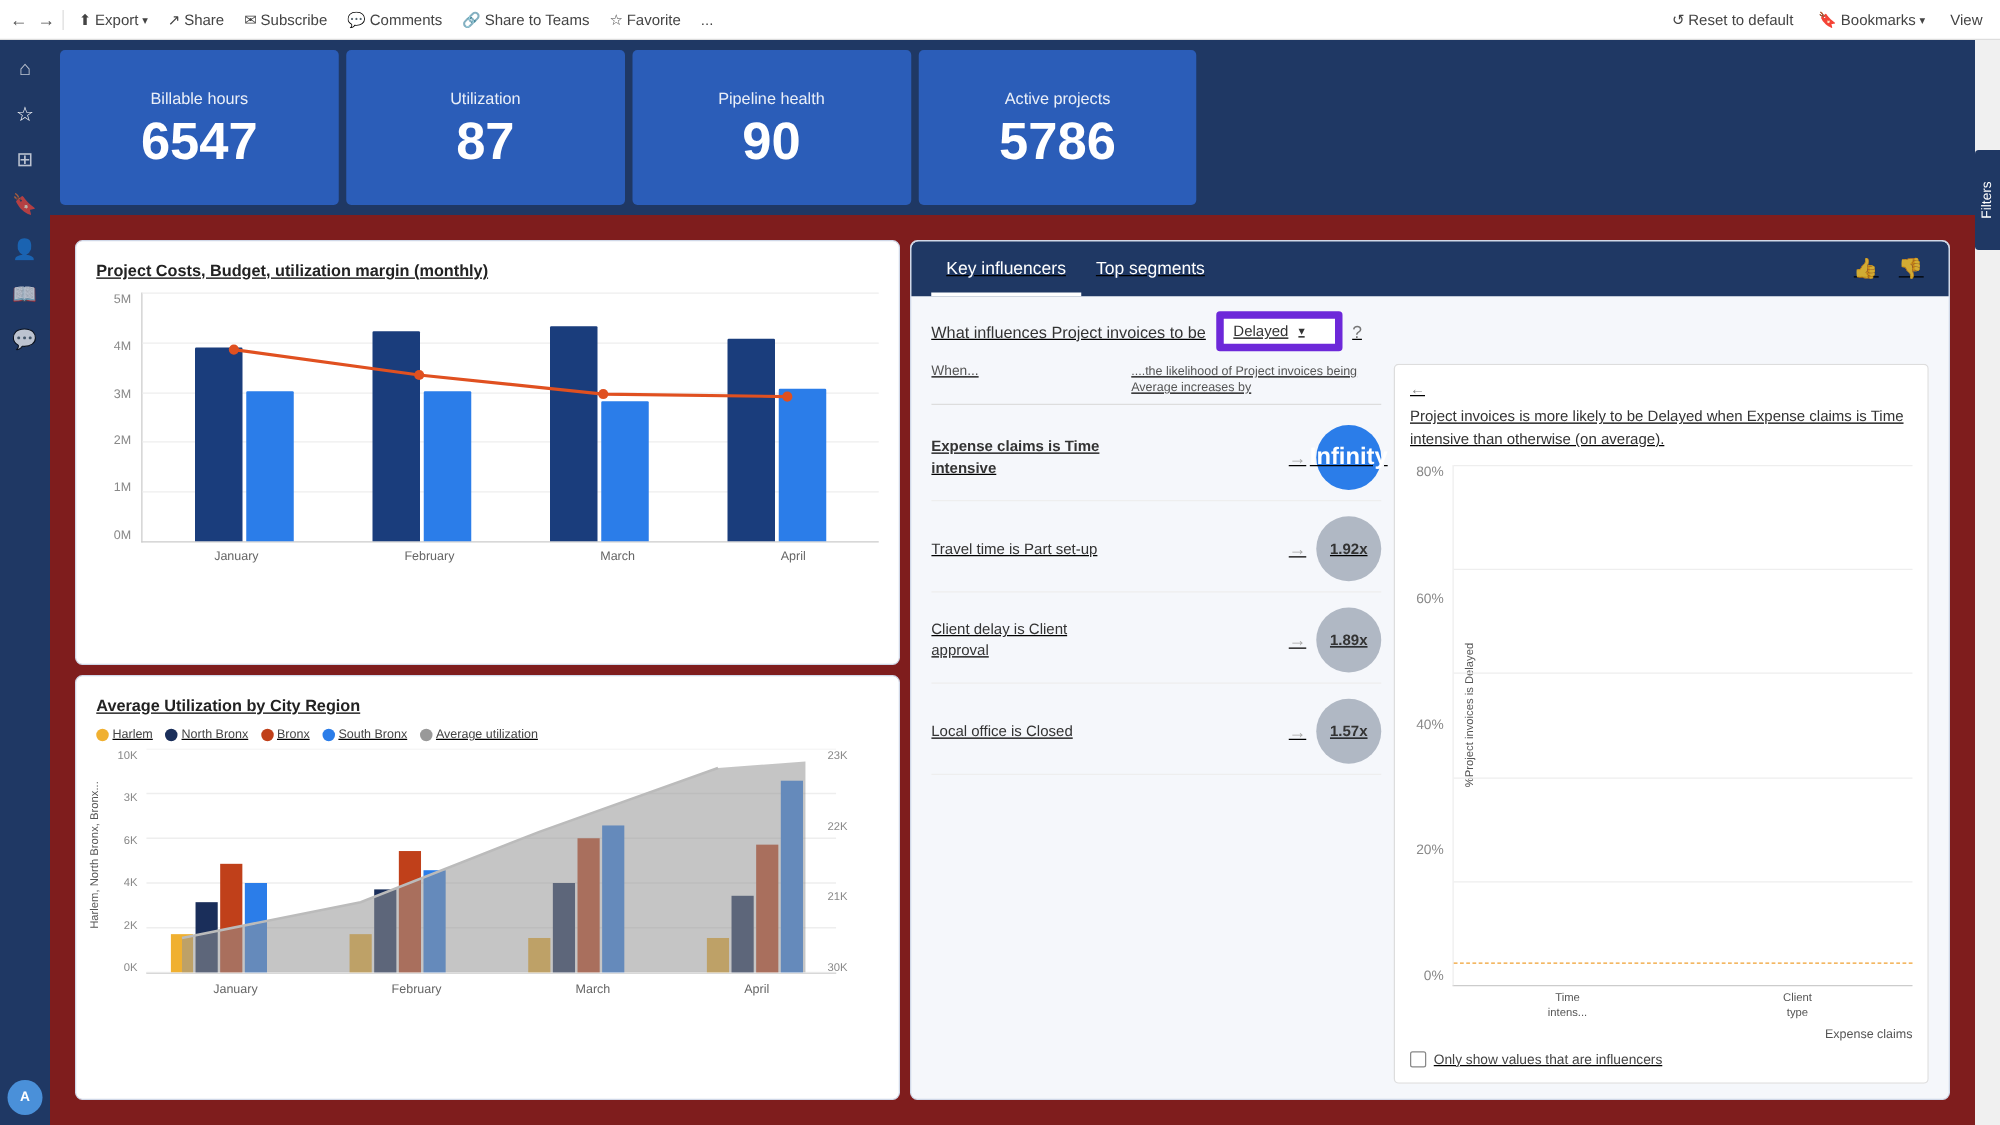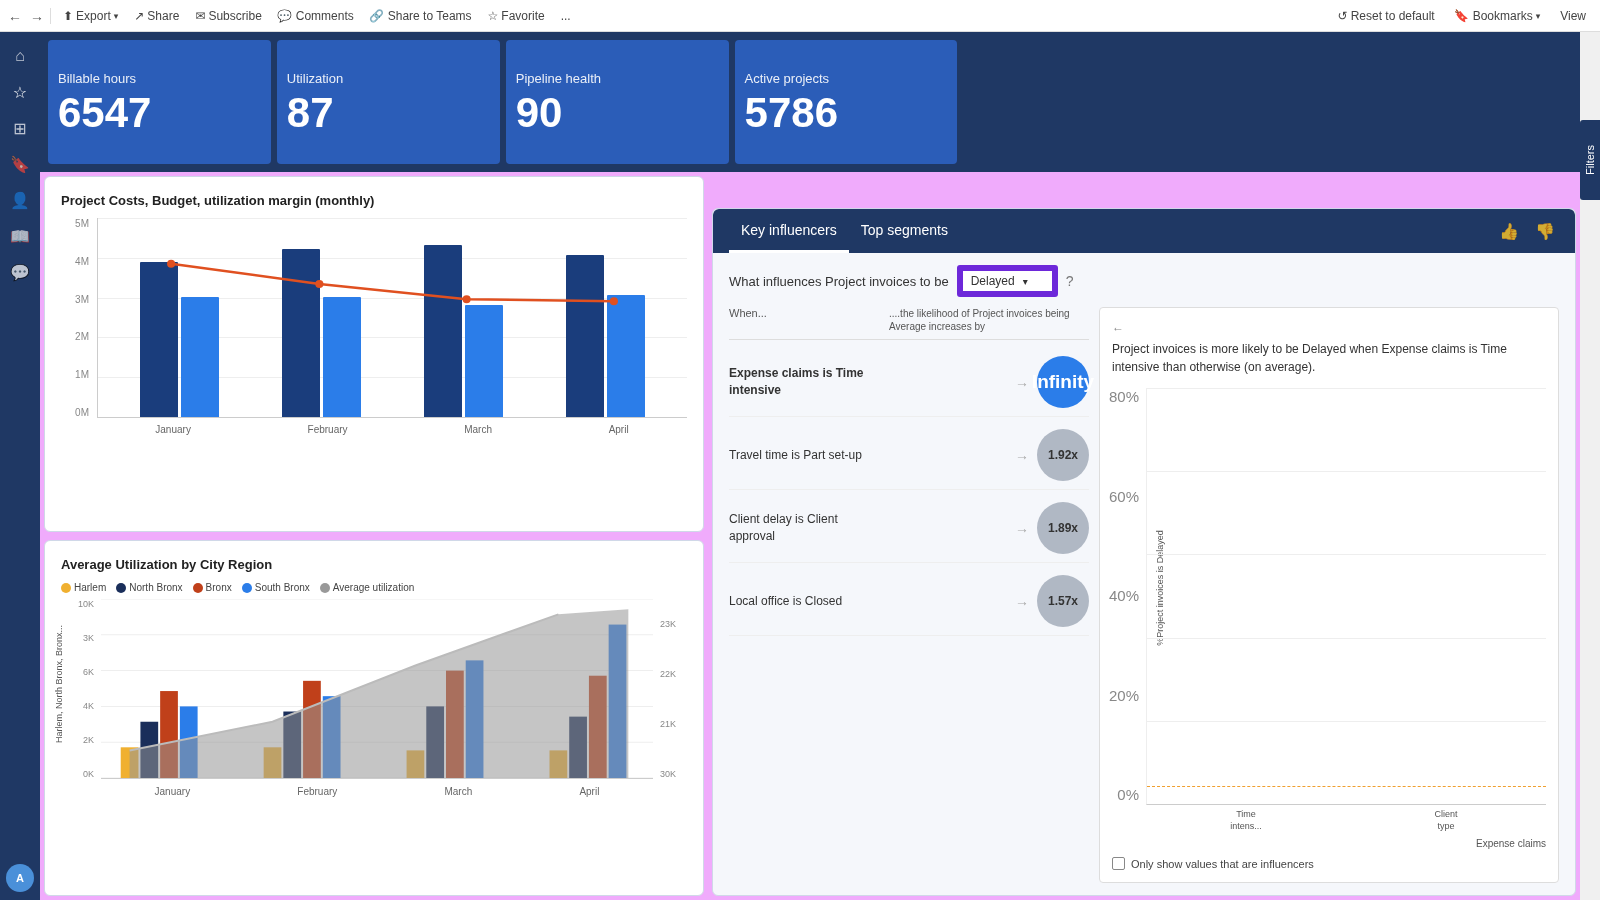--- a/index.html
+++ b/index.html
@@ -84,37 +84,38 @@
       background: #1f3864;
       height: 140px;
       align-items: stretch;
     }
     .kpi-card {
       flex: 1;
       background: #2b5db8;
       border-radius: 4px;
       display: flex;
       flex-direction: column;
-      align-items: flex-start;
+      align-items: center;
       justify-content: center;
       color: #fff;
       padding: 10px;
       cursor: pointer;
     }
     .kpi-label { font-size: 13px; font-weight: 400; opacity: 0.9; margin-bottom: 6px; }
     .kpi-value { font-size: 42px; font-weight: 700; line-height: 1; }
     .kpi-spacer { flex: 3; }
 
     
     .charts-area {
       display: flex;
       gap: 8px;
-      padding: 4px;
+      padding: 20px;
       height: calc(900px - 32px - 140px);
-      background: #f0abfc;
+      background: #7f1d1d;
+      text-decoration: underline;
     }
 
     
     .left-charts {
       display: flex;
       flex-direction: column;
       gap: 8px;
       flex: 0 0 660px;
     }
 
@@ -204,43 +205,41 @@
     .left-y-axis {
       position: absolute;
       left: 0; top: 0; bottom: 20px;
       width: 36px;
       display: flex; flex-direction: column; justify-content: space-between;
       font-size: 9px; color: #888; align-items: flex-end;
       padding-right: 3px;
     }
     .right-y-axis {
       position: absolute;
-      right: 0; top: 0; bottom: 20px;
+      right: 14px; top: 0; bottom: 20px;
       width: 30px;
       display: flex; flex-direction: column; justify-content: space-between;
       font-size: 9px; color: #888; align-items: flex-start;
       padding-left: 3px;
-      margin-top: 20px;
     }
     .dual-chart-inner {
       position: absolute;
       left: 40px; right: 34px; top: 0; bottom: 20px;
       border-bottom: 1px solid #ccc;
     }
 
     
     .right-panel {
       flex: 1;
       background: #f5f7fb;
       border-radius: 6px;
       border: 1px solid #d0d8e8;
       display: flex;
       flex-direction: column;
       overflow: hidden;
-      margin-top: 32px;
     }
     .panel-header {
       background: #1f3864;
       padding: 0 16px;
       display: flex; align-items: center; gap: 0;
       height: 44px;
       border-radius: 6px 6px 0 0;
     }
     .panel-tab {
       padding: 0 12px;
@@ -349,21 +348,21 @@
 
     .detail-bar-chart {
       flex: 1;
       position: relative;
     }
     .detail-y-labels {
       position: absolute;
       left: 0; top: 0; bottom: 30px;
       width: 30px;
       display: flex; flex-direction: column; justify-content: space-between;
-      font-size: 15px; color: #888; align-items: flex-end;
+      font-size: 11px; color: #888; align-items: flex-end;
       padding-right: 3px;
     }
 
     .detail-footer {
       display: flex; align-items: center; gap: 6px;
       margin-top: 8px; font-size: 11px; color: #444;
     }
     .checkbox-fake {
       width: 13px; height: 13px; border: 1.5px solid #888;
       border-radius: 2px; cursor: pointer; flex-shrink: 0;

